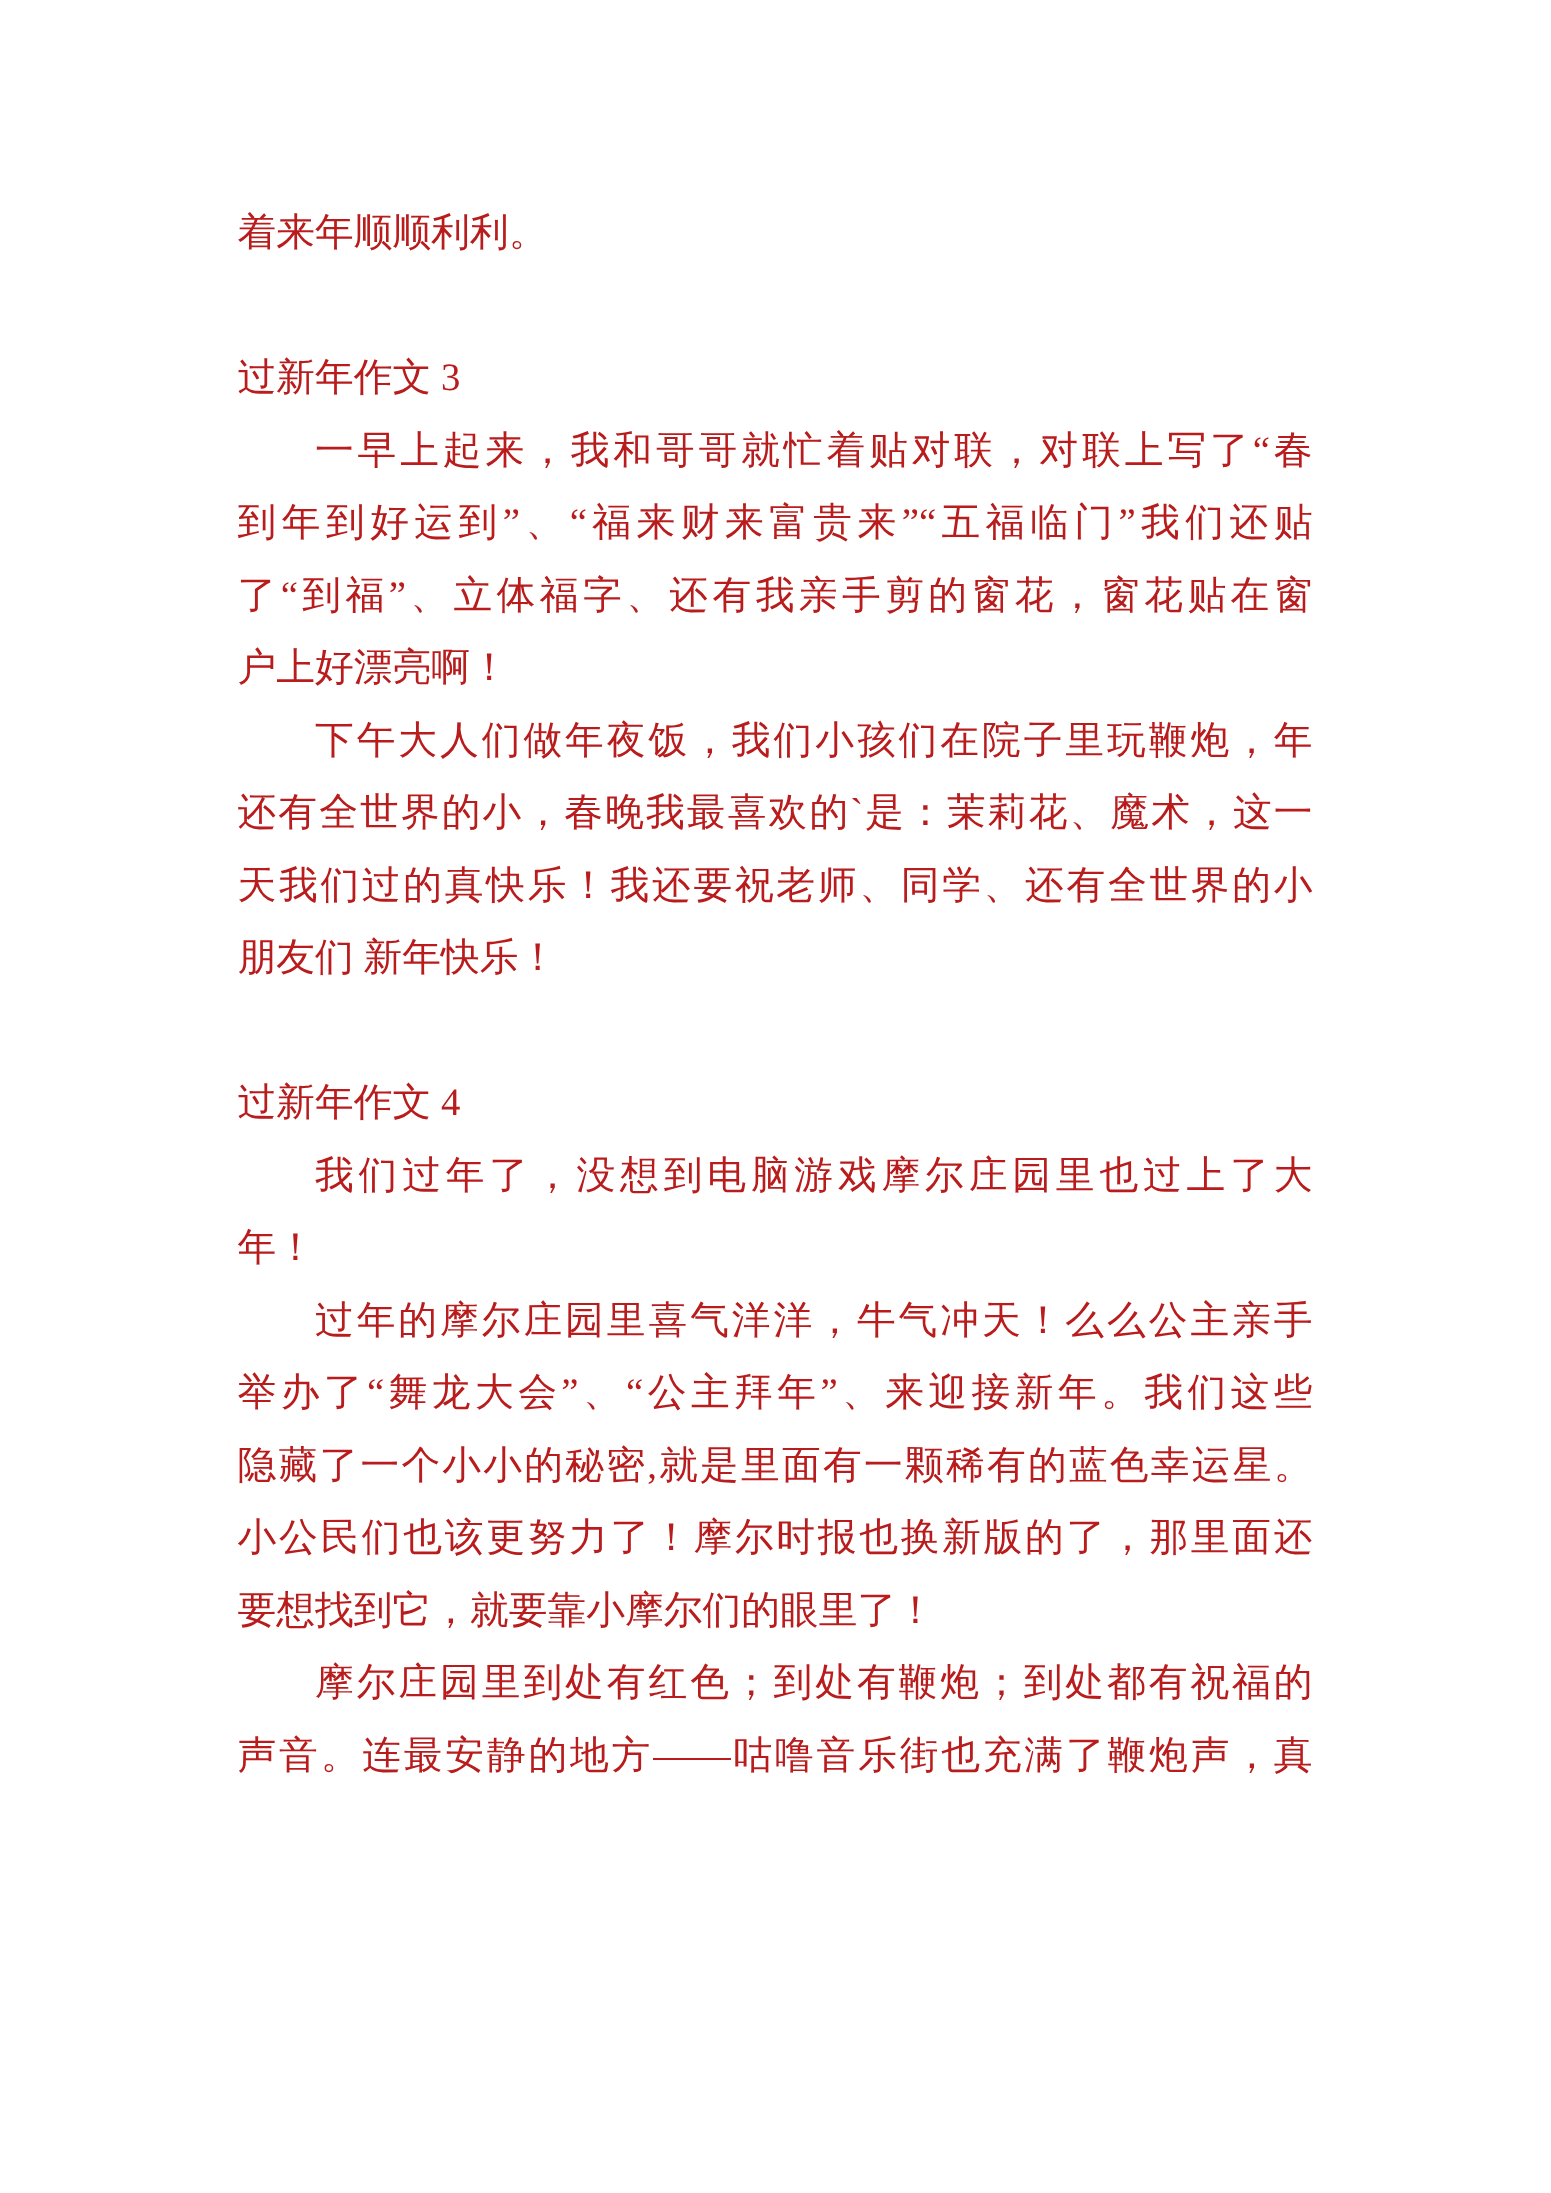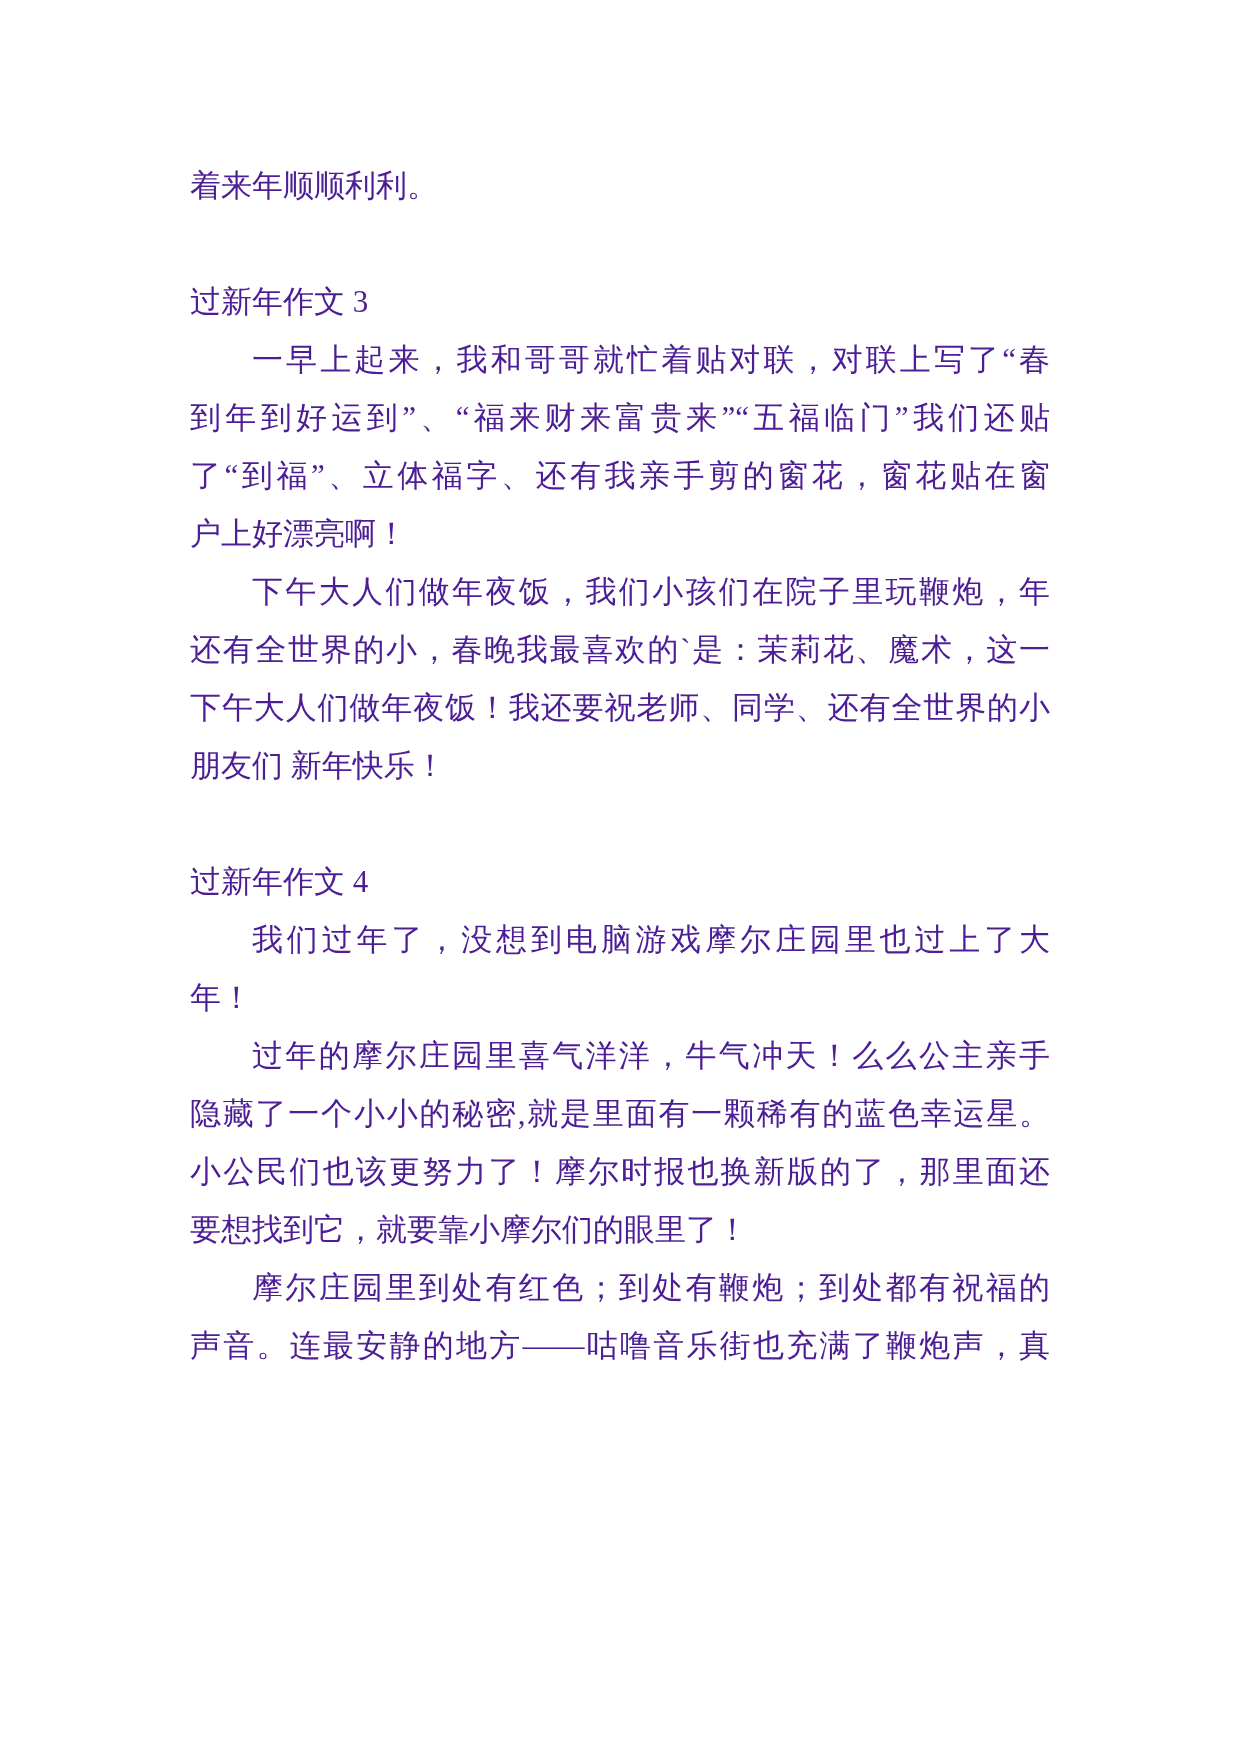--- a/index.html
+++ b/index.html
@@ -18,21 +18,21 @@
     position: absolute;
     left: 190px;
     top: 157px;
     width: 860px;
   }
   .line {
     height: 58px;
     line-height: 58px;
     font-size: 31px;
     font-weight: normal;
-    color: #4c1d95;
+    color: #b91c1c;
     font-family: "Liberation Serif", "DejaVu Serif", serif;
     text-align: left;
     overflow: visible;
   }
   
   .fill {
     text-align: justify;
     text-align-last: justify;
     text-justify: inter-character;
   }
@@ -51,26 +51,27 @@
   <div class="content">
     <div class="line">着来年顺顺利利。</div>
     <div class="line blank"></div>
     <div class="line">过新年作文 3</div>
     <div class="line fill ind">一早上起来，我和哥哥就忙着贴对联，对联上写了“春</div>
     <div class="line fill">到年到好运到”、“福来财来富贵来”“五福临门”我们还贴</div>
     <div class="line fill">了“到福”、立体福字、还有我亲手剪的窗花，窗花贴在窗</div>
     <div class="line">户上好漂亮啊！</div>
     <div class="line fill ind">下午大人们做年夜饭，我们小孩们在院子里玩鞭炮，年</div>
     <div class="line fill">还有全世界的小，春晚我最喜欢的`是：茉莉花、魔术，这一</div>
-    <div class="line fill">下午大人们做年夜饭！我还要祝老师、同学、还有全世界的小</div>
+    <div class="line fill">天我们过的真快乐！我还要祝老师、同学、还有全世界的小</div>
     <div class="line">朋友们 新年快乐！</div>
     <div class="line blank"></div>
     <div class="line">过新年作文 4</div>
     <div class="line fill ind">我们过年了，没想到电脑游戏摩尔庄园里也过上了大</div>
     <div class="line">年！</div>
     <div class="line fill ind">过年的摩尔庄园里喜气洋洋，牛气冲天！么么公主亲手</div>
+    <div class="line fill">举办了“舞龙大会”、“公主拜年”、来迎接新年。我们这些</div>
     <div class="line fill">隐藏了一个小小的秘密,就是里面有一颗稀有的蓝色幸运星。</div>
     <div class="line fill">小公民们也该更努力了！摩尔时报也换新版的了，那里面还</div>
     <div class="line">要想找到它，就要靠小摩尔们的眼里了！</div>
     <div class="line fill ind">摩尔庄园里到处有红色；到处有鞭炮；到处都有祝福的</div>
     <div class="line fill">声音。连最安静的地方——咕噜音乐街也充满了鞭炮声，真</div>
   </div>
 </div>
 
 </body></html>

